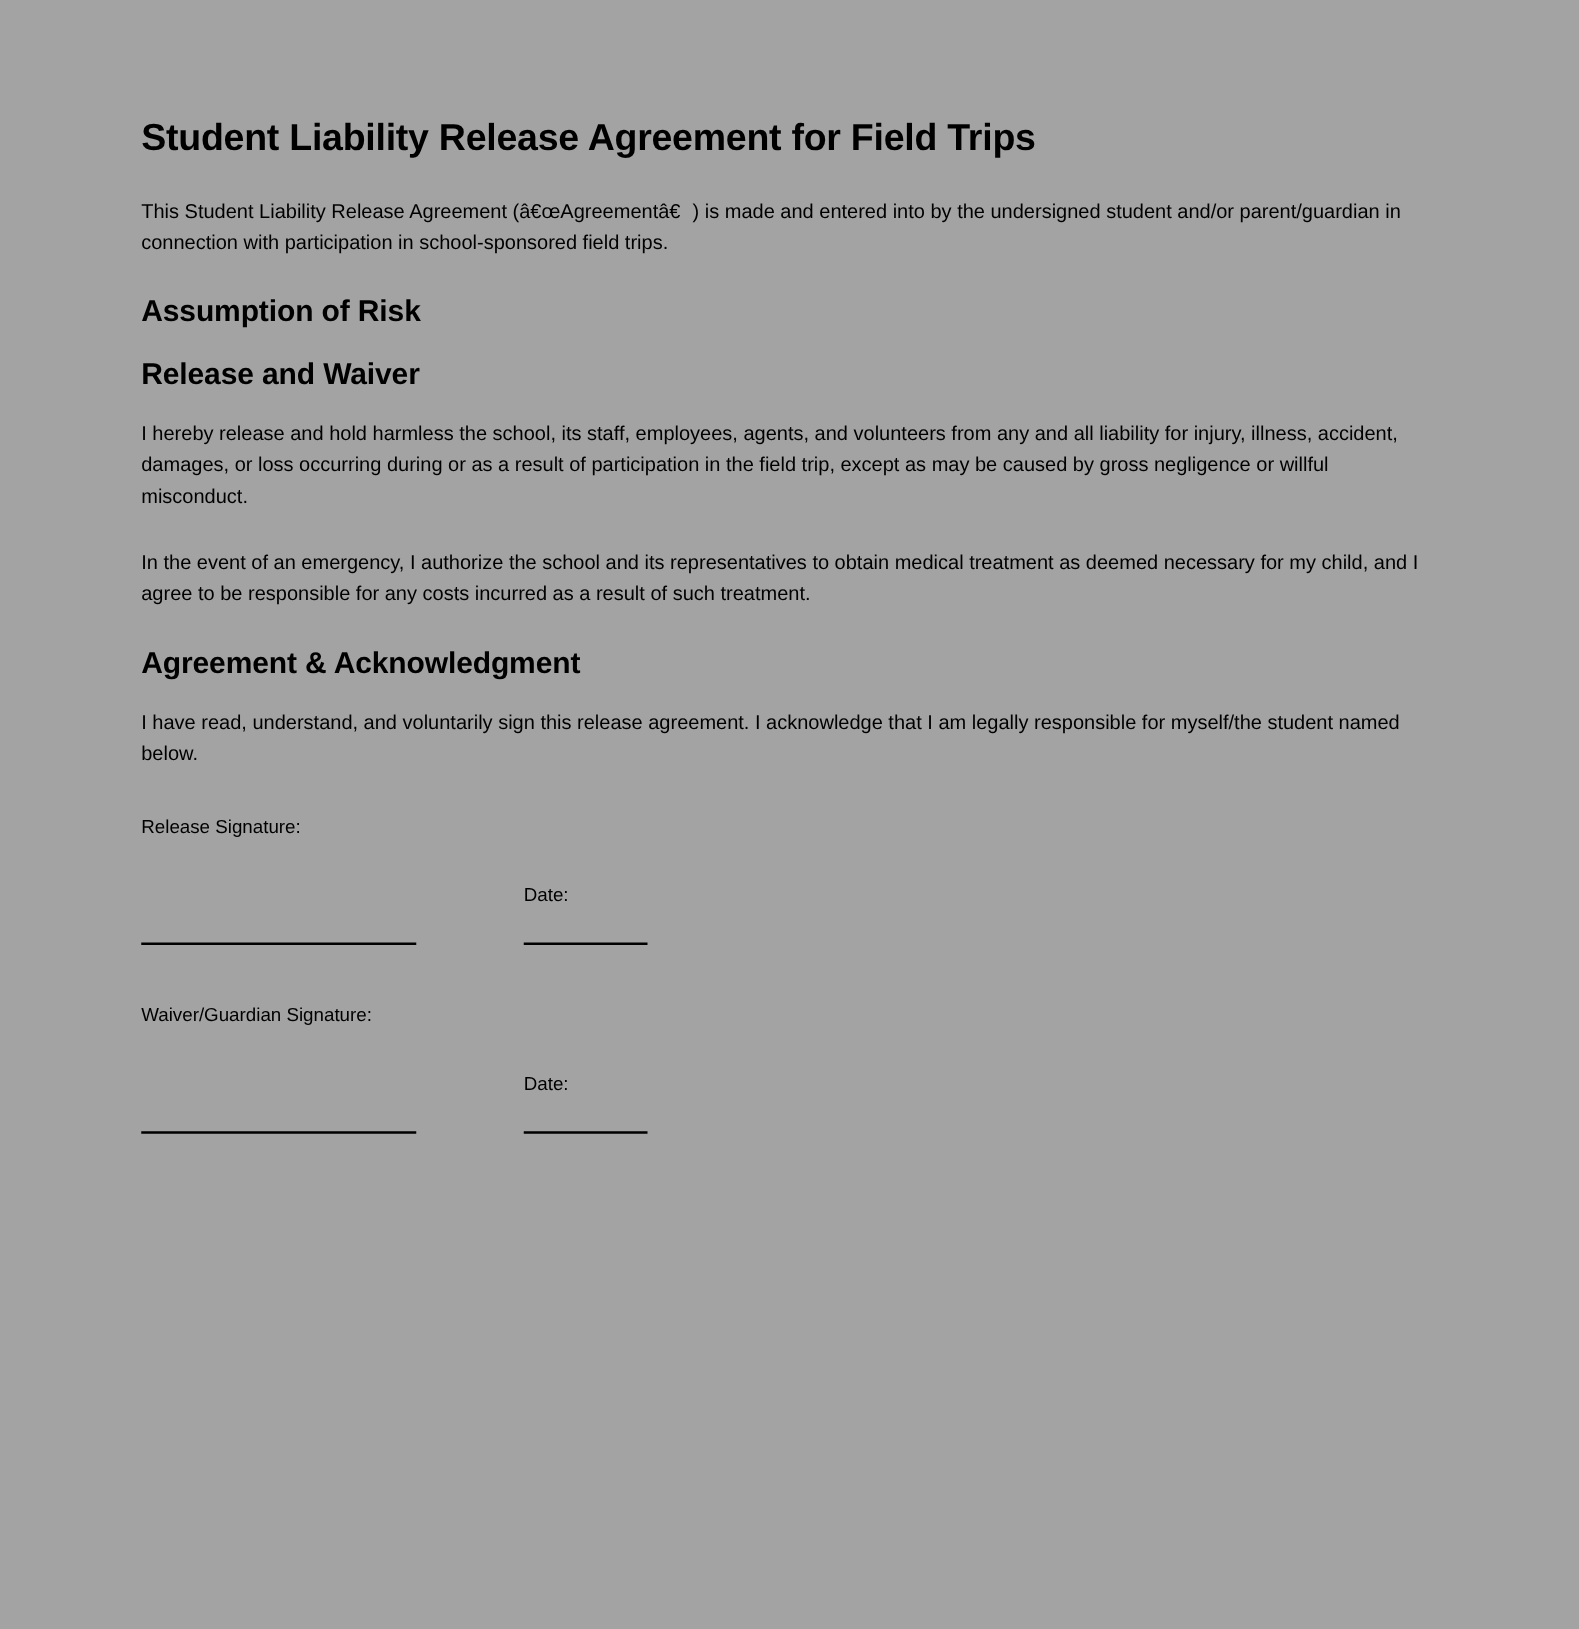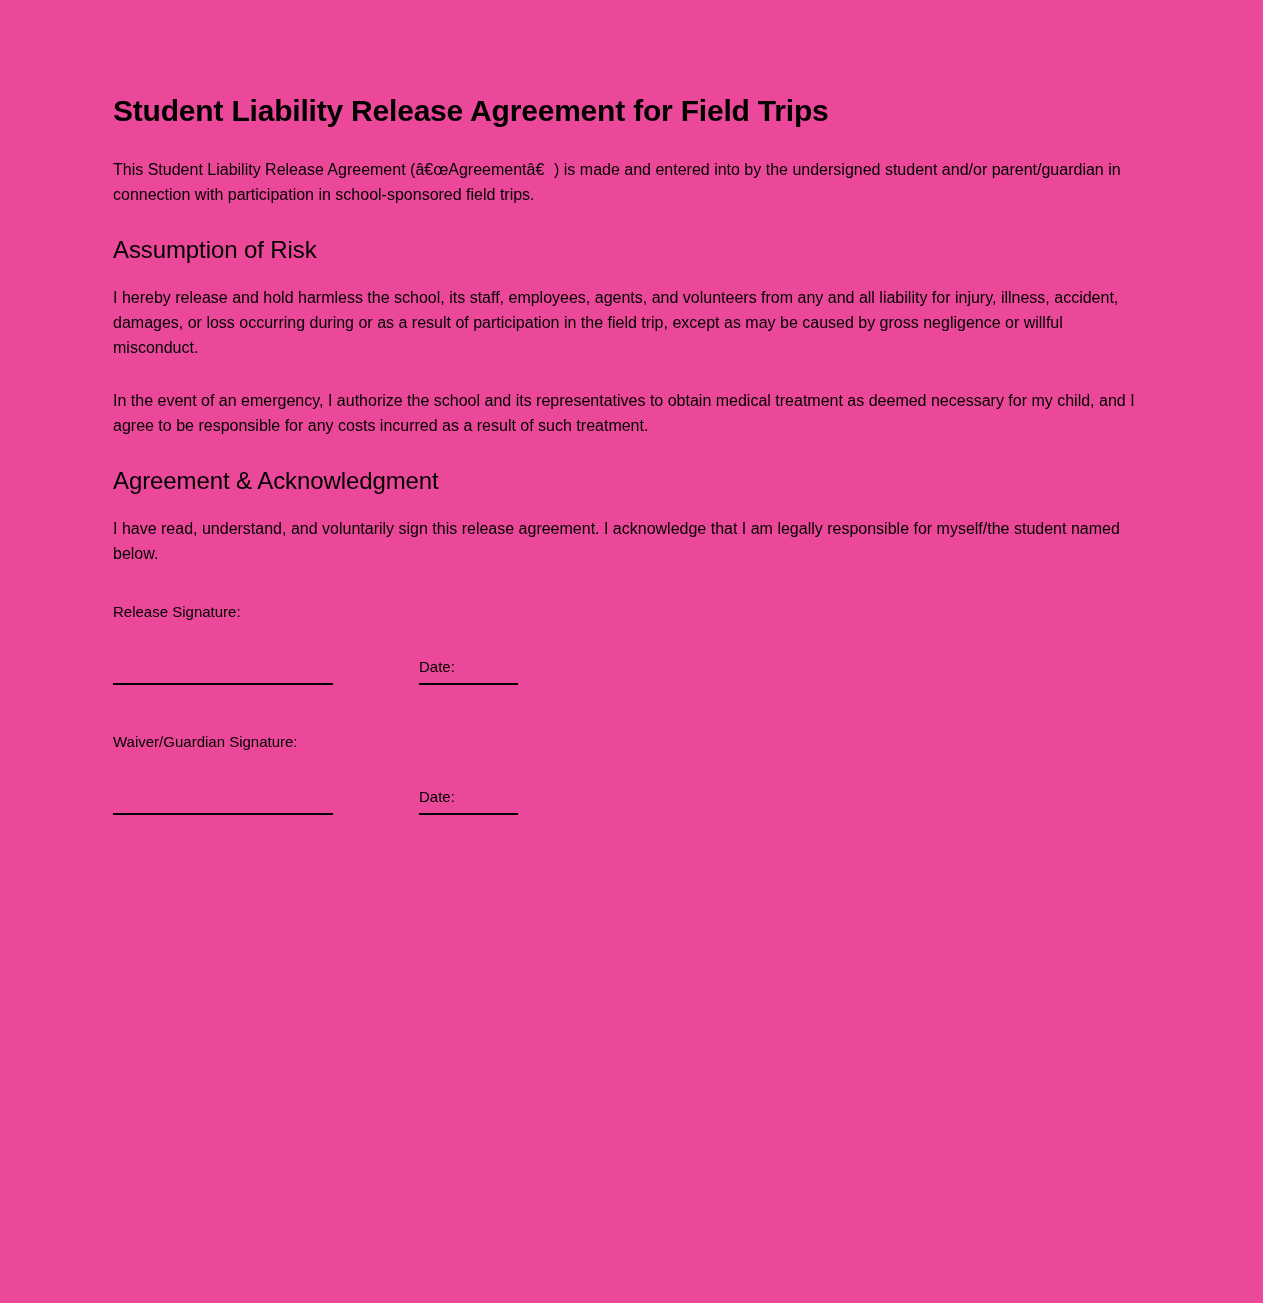--- a/index.html
+++ b/index.html
@@ -11,42 +11,42 @@
     width: 1263px;
     height: 1303px;
     font-family: "Liberation Sans", sans-serif;
     color: #000000;
     -webkit-font-smoothing: none;
   }
   .page {
     position: relative;
     width: 1263px;
     height: 1303px;
-    background: #ec4899;
+    background: #a3a3a3;
     box-sizing: border-box;
     padding: 0;
     overflow: hidden;
   }
   .content {
     position: absolute;
     left: 113px;
     top: 93px;
     width: 1027px;
   }
   .doc-title {
     font-size: 30px;
     font-weight: bold;
     line-height: 36px;
     letter-spacing: -0.2px;
     margin: 0 0 28px 0;
     color: #000000;
   }
   .section-heading {
     font-size: 24px;
-    font-weight: normal;
+    font-weight: bold;
     line-height: 29px;
     letter-spacing: -0.1px;
     margin: 0 0 21px 0;
     color: #000000;
   }
   p.body-text {
     font-size: 16px;
     line-height: 25px;
     margin: 0 0 28px 0;
     color: #000000;
@@ -80,20 +80,21 @@
     width: 220px;
     height: 0;
     border-bottom: 2px solid #000000;
     flex: 0 0 auto;
   }
   .date-group {
     display: flex;
     flex-direction: column;
     margin-left: 45px;
     flex: 0 0 auto;
+    gap: 21px;
   }
   .date-label {
     font-size: 15px;
     line-height: 19px;
     color: #000000;
     margin-bottom: 7px;
     margin-left: 41px;
   }
   .date-rule {
     width: 99px;
@@ -107,20 +108,21 @@
 
 <div class="page">
   <div class="content">
 
     <h1 class="doc-title">Student Liability Release Agreement for Field Trips</h1>
 
     <p class="body-text intro">This Student Liability Release Agreement (â€œAgreementâ€) is made and entered into by the undersigned student and/or parent/guardian in connection with participation in school-sponsored field trips.</p>
 
     <h2 class="section-heading">Assumption of Risk</h2>
 
+    <h2 class="section-heading">Release and Waiver</h2>
     <p class="body-text">I hereby release and hold harmless the school, its staff, employees, agents, and volunteers from any and all liability for injury, illness, accident, damages, or loss occurring during or as a result of participation in the field trip, except as may be caused by gross negligence or willful misconduct.</p>
 
     <p class="body-text">In the event of an emergency, I authorize the school and its representatives to obtain medical treatment as deemed necessary for my child, and I agree to be responsible for any costs incurred as a result of such treatment.</p>
 
     <h2 class="section-heading">Agreement &amp; Acknowledgment</h2>
     <p class="body-text">I have read, understand, and voluntarily sign this release agreement. I acknowledge that I am legally responsible for myself/the student named below.</p>
 
     <div class="sig-block">
 
 

